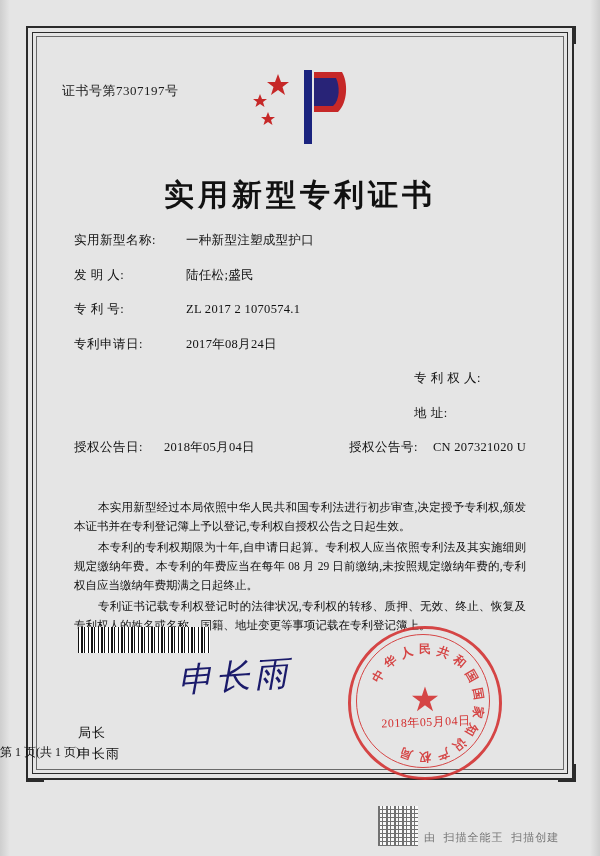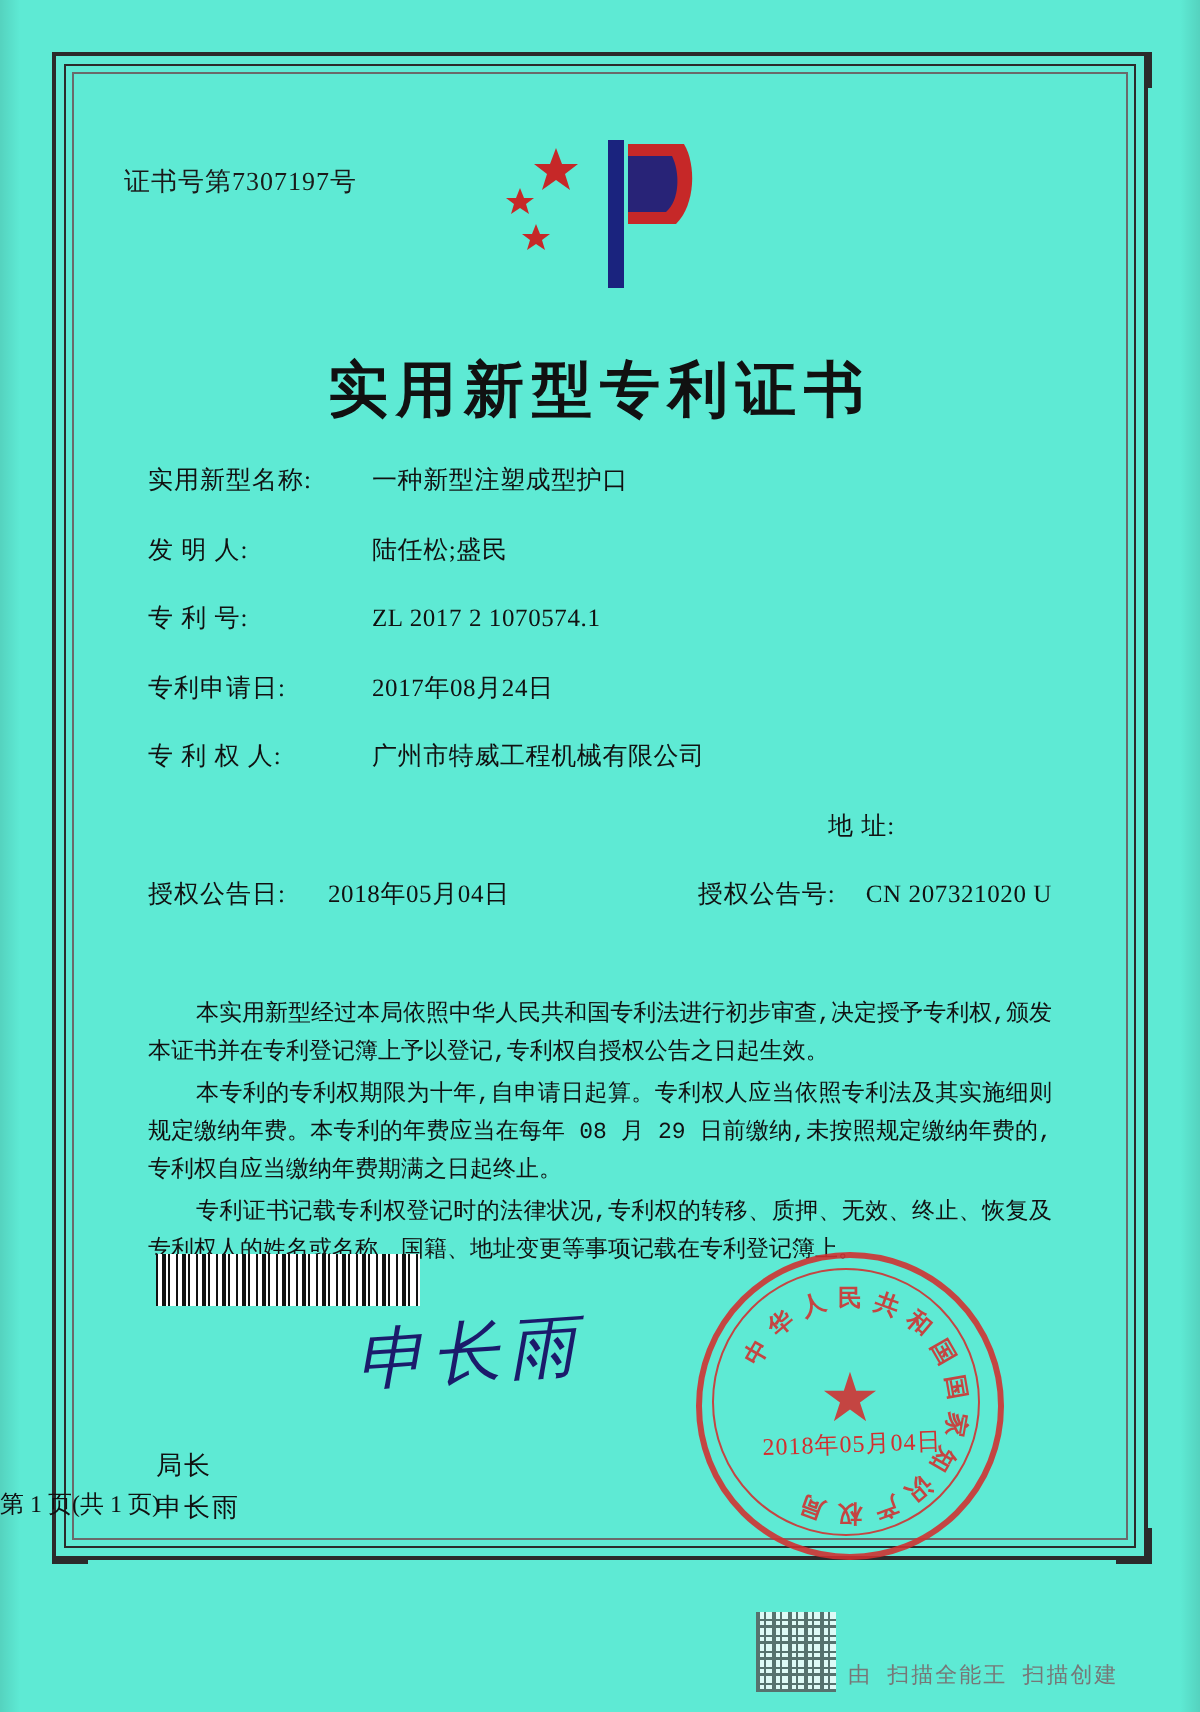--- a/index.html
+++ b/index.html
@@ -13,21 +13,21 @@
     font-family: "Liberation Serif", serif;
     color: #222;
     overflow: hidden;
     position: relative;
   }
   .page {
     position: absolute;
     left: 0; top: 0;
     width: 600px;
     height: 856px;
-    background: #5eead4;
+    background: #e5e5e5;
   }
   
   .frame-outer {
     position: absolute;
     left: 26px; top: 26px;
     width: 548px; height: 754px;
     border: 2px solid #2b2b2b;
     box-sizing: border-box;
   }
   .frame-inner {
@@ -142,21 +142,20 @@
     left: 74px; top: 498px;
     width: 452px;
     font-size: 11.5px;
     line-height: 19px;
     color: #111;
     text-align: justify;
   }
   .paragraphs p {
     margin: 0 0 2px 0;
     text-indent: 24px;
-    font-family: Liberation Mono, monospace;
   }
 
   .barcode {
     position: absolute;
     left: 78px; top: 627px;
     width: 132px; height: 26px;
     background:
       repeating-linear-gradient(90deg,
         #111 0px, #111 1px, #fff 1px, #fff 3px,
         #111 3px, #111 5px, #fff 5px, #fff 6px,
@@ -312,21 +311,20 @@
     <div class="field-row">
       <div class="field-label">专 利 号:</div>
       <div class="field-value">ZL 2017 2 1070574.1</div>
     </div>
     <div class="field-row">
       <div class="field-label">专利申请日:</div>
       <div class="field-value">2017年08月24日</div>
     </div>
     <div class="field-row">
       <div class="field-label">专 利 权 人:</div>
-      <div class="field-value">广州市特威工程机械有限公司</div>
     </div>
     <div class="field-row">
       <div class="field-label">地 址:</div>
     </div>
     <div class="field-row dual">
       <div class="field-label">授权公告日:</div>
       <div class="field-value">2018年05月04日</div>
       <div class="col2">
         <div class="field-label">授权公告号:</div>
         <div class="field-value">CN 207321020 U</div>

